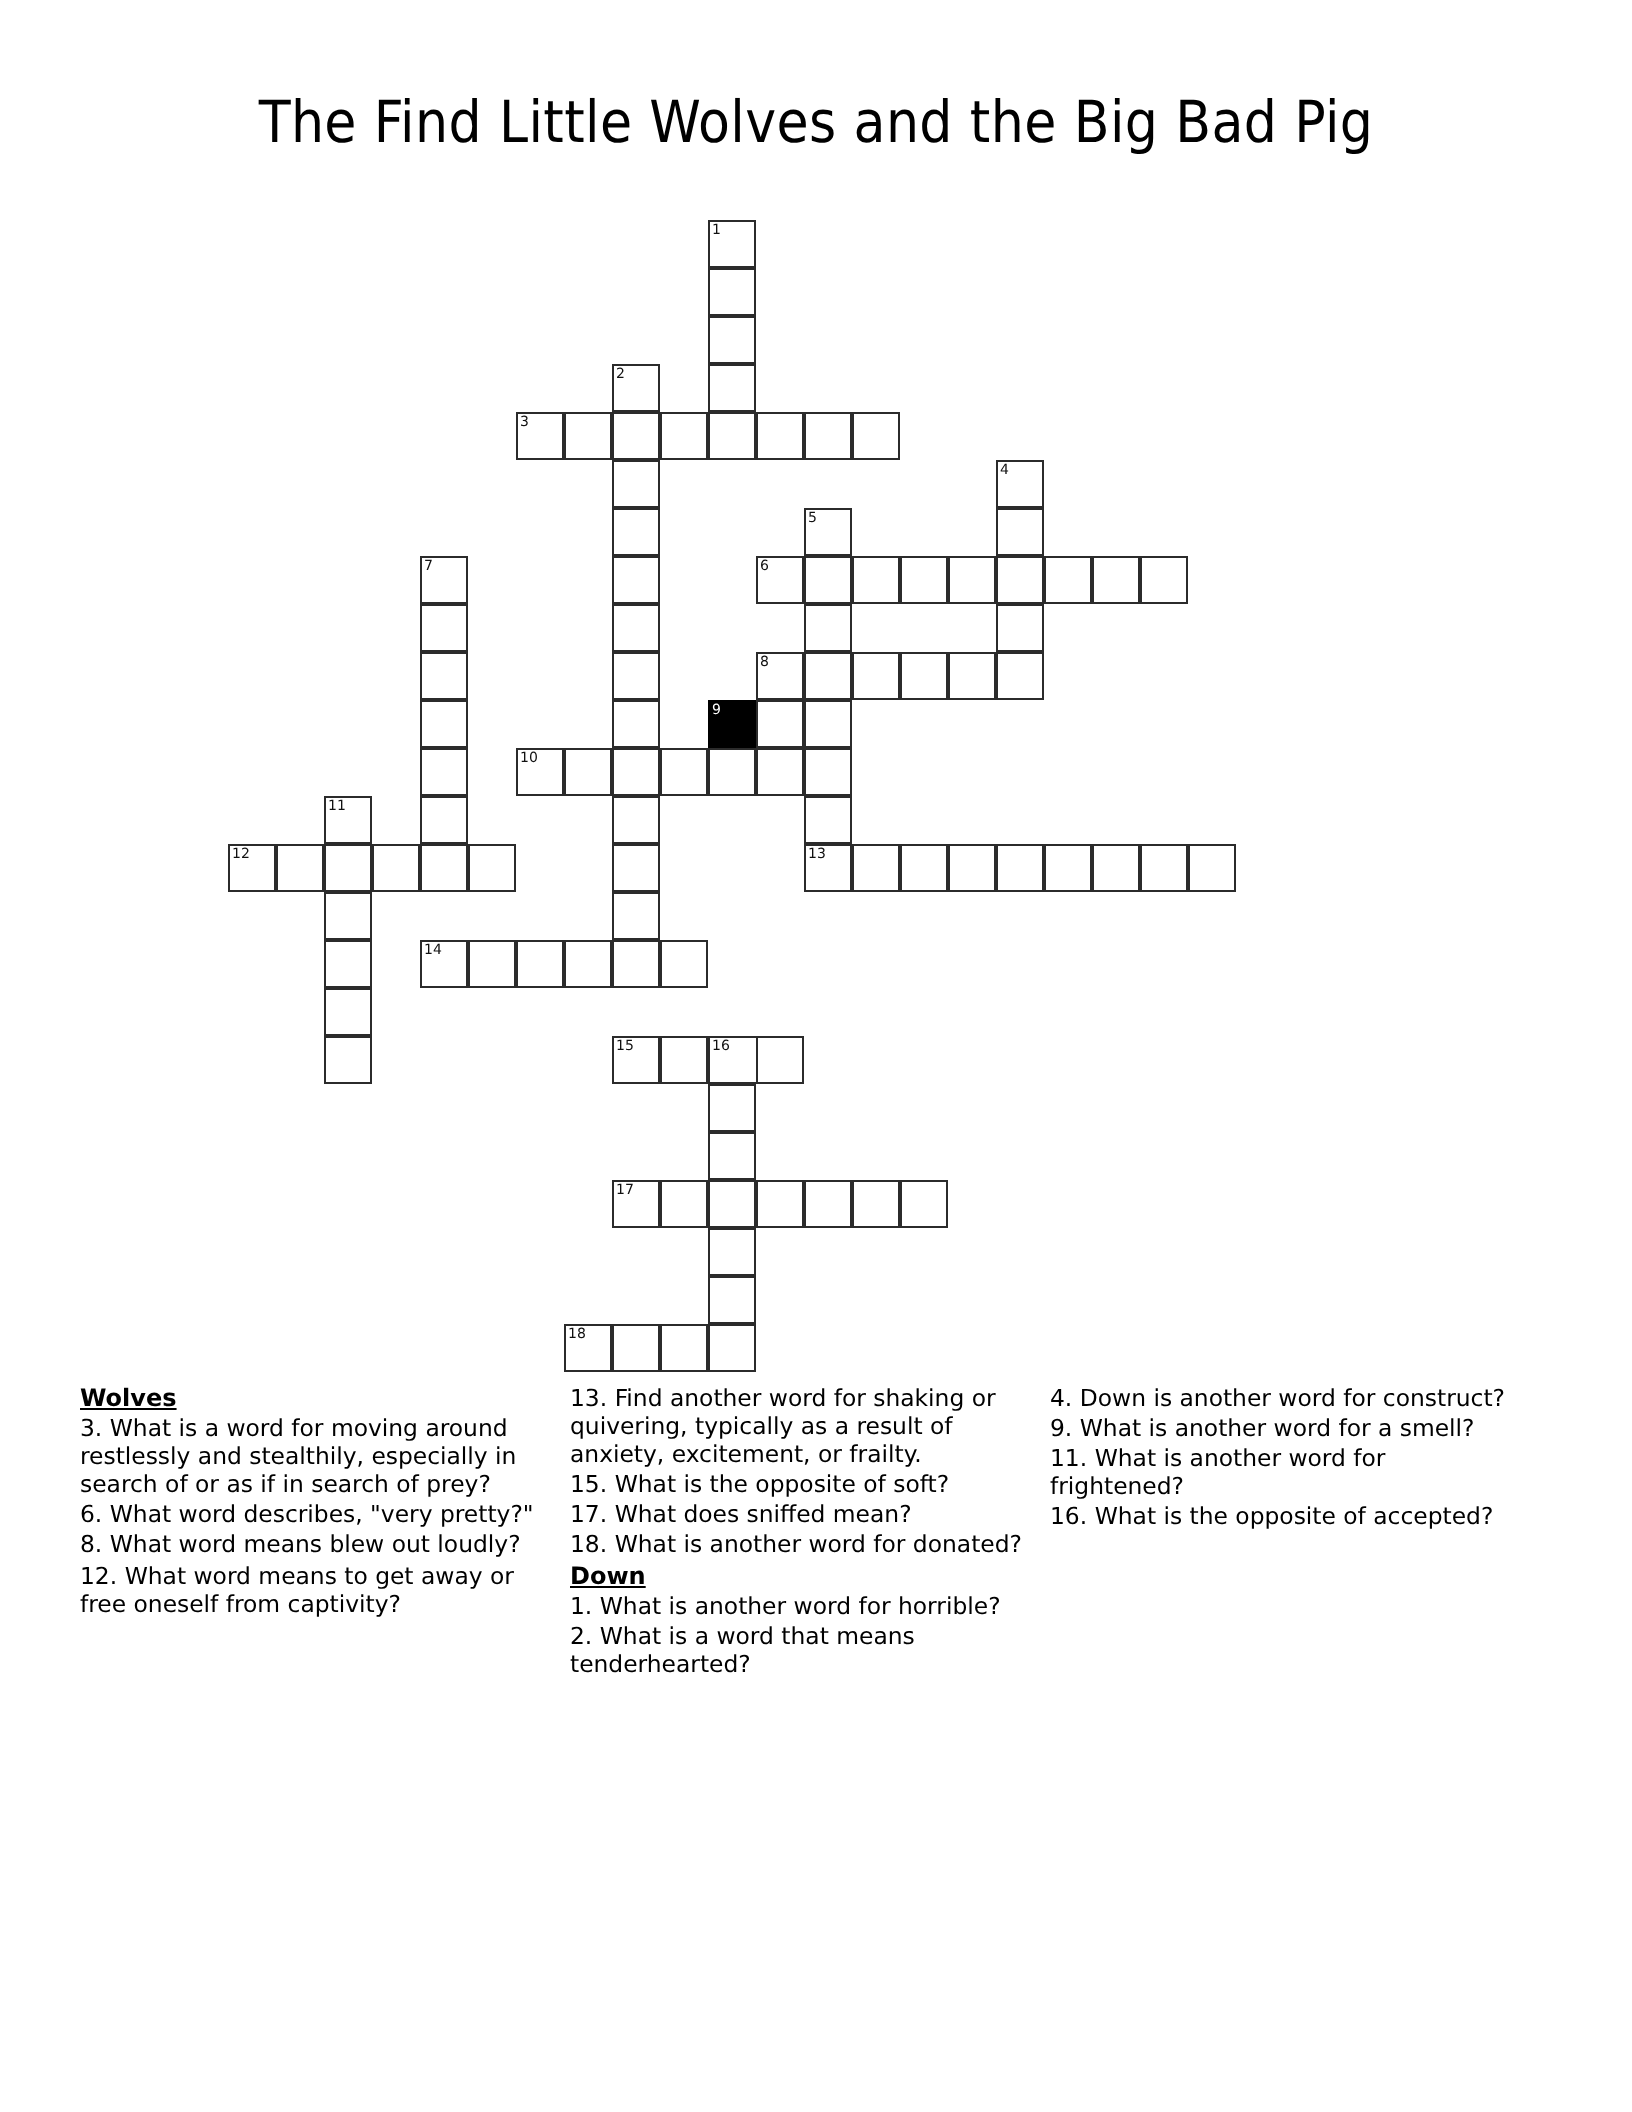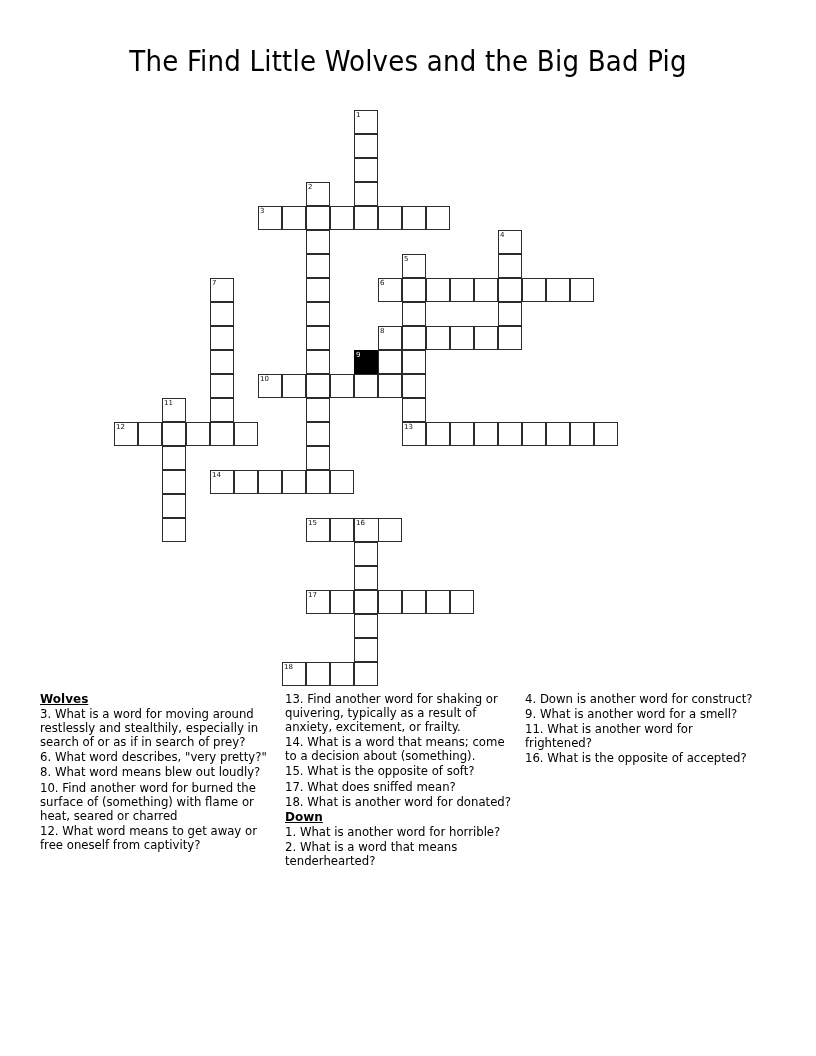--- a/index.html
+++ b/index.html
@@ -217,26 +217,24 @@
       <div class="cell" style="left: 354px; top: 558px;"></div>
     </div>
 </div>
 
 <div id="clues">
   <div class="clue-col col1">
       <span class="section-head">Wolves</span>
       <p class="clue"><span class="n">3. </span><span>What is a word for moving around restlessly and stealthily, especially in search of or as if in search of prey?</span></p>
       <p class="clue"><span class="n">6. </span><span>What word describes, "very pretty?"</span></p>
       <p class="clue"><span class="n">8. </span><span>What word means blew out loudly?</span></p>
-      <p class="clue"><span class="n">10. </span><span>Find another word for burned the surface of (something) with flame or heat, seared or charred</span></p>
       <p class="clue"><span class="n">12. </span><span>What word means to get away or free oneself from captivity?</span></p>
     </div>
   <div class="clue-col col2">
       <p class="clue"><span class="n">13. </span><span>Find another word for shaking or quivering, typically as a result of anxiety, excitement, or frailty.</span></p>
-      <p class="clue"><span class="n">14. </span><span>What is a word that means; come to a decision about (something).</span></p>
       <p class="clue"><span class="n">15. </span><span>What is the opposite of soft?</span></p>
       <p class="clue"><span class="n">17. </span><span>What does sniffed mean?</span></p>
       <p class="clue"><span class="n">18. </span><span>What is another word for donated?</span></p>
       <span class="section-head">Down</span>
       <p class="clue"><span class="n">1. </span><span>What is another word for horrible?</span></p>
       <p class="clue"><span class="n">2. </span><span>What is a word that means tenderhearted?</span></p>
     </div>
   <div class="clue-col col3">
       <p class="clue"><span class="n">4. </span><span>Down is another word for construct?</span></p>
       <p class="clue"><span class="n">9. </span><span>What is another word for a smell?</span></p>

